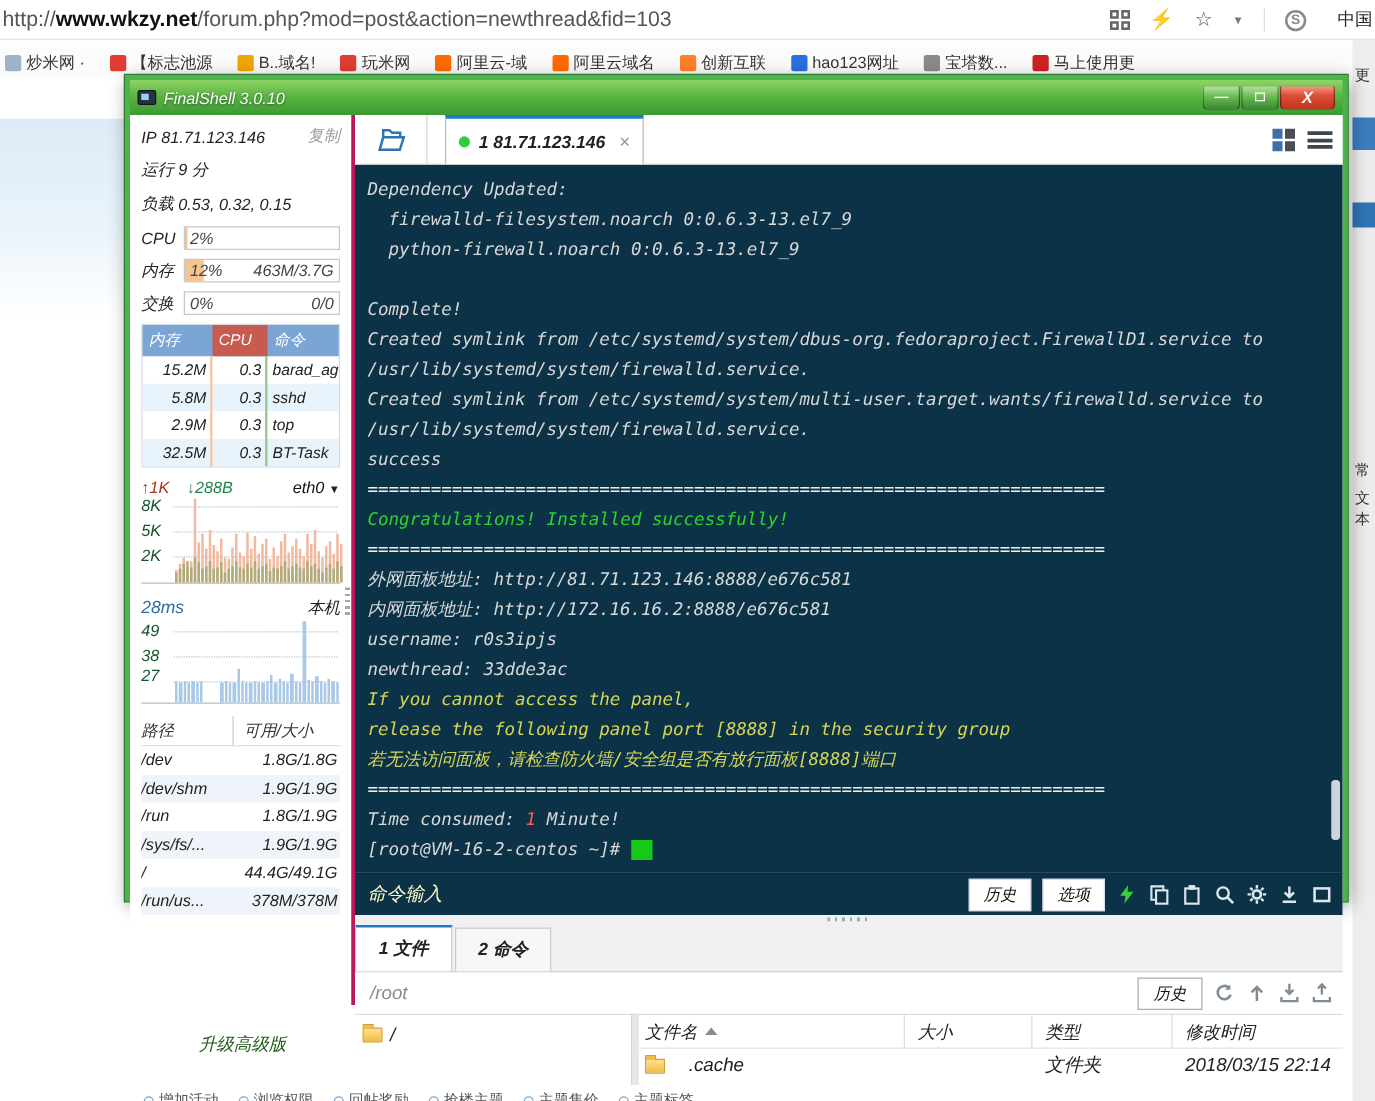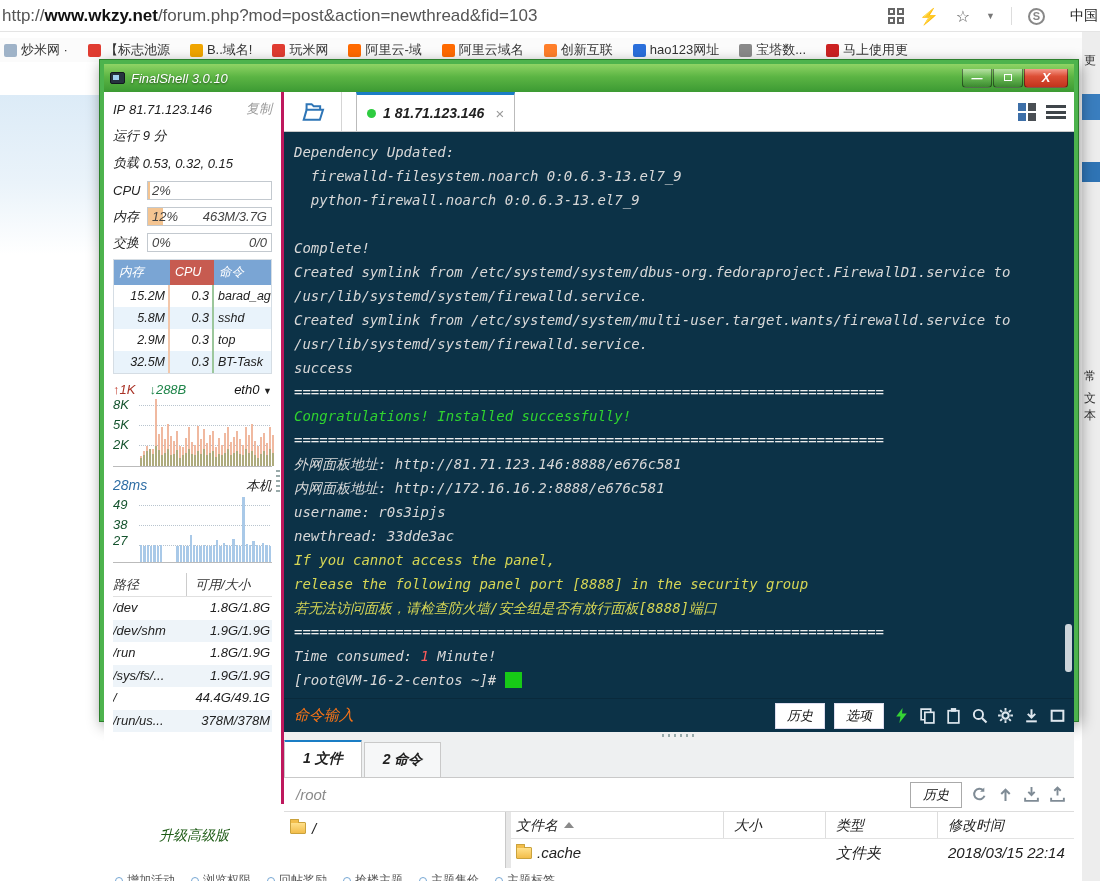--- a/index.html
+++ b/index.html
@@ -109,21 +109,21 @@
 
   .terminal { height:566px; background:#0c3247; position:relative; padding:8px 0 0 10px; overflow:hidden;
     font-family:"DejaVu Sans Mono", monospace; font-size:14px; }
   .tline { height:24px; line-height:24px; white-space:pre; }
   .c-w { color:#d8d8d8; } .c-g { color:#2fd32f; } .c-y { color:#d6d655; }
   .c-s { color:#eeeeee; } .c-r { color:#ff5b5b; }
   .c-cur { background:#17c917; color:#17c917; }
   .term-scroll { position:absolute; right:2px; top:492px; width:7px; height:48px; background:#cdd5db; border-radius:3px; }
 
   .cmdbar { height:34px; background:#0c3247; display:flex; align-items:center; padding:0 8px 0 10px; border-top:1px solid #0a2a3c; }
-  .cmd-ph { color:#f97316; font-size:15px; }
+  .cmd-ph { color:#fef9c3; font-size:15px; }
   .cmd-right { margin-left:auto; display:flex; align-items:center; gap:9px; }
   .cmd-btn { background:#fff; color:#111; font-size:13px; padding:3px 11px; border:1px solid #dde; cursor:default; }
   .cmd-ic { width:17px; height:17px; color:#dfe7ee; display:inline-flex; }
   .cmd-ic svg { width:100%; height:100%; }
   .cmd-ic.zap { color:#35d435; }
 
   .handle { height:8px; background:#f0f0f0; position:relative; }
   .handle i { position:absolute; left:50%; top:2px; width:34px; height:3px; margin-left:-17px;
     background:repeating-linear-gradient(90deg,#9aa 0 2px, transparent 2px 6px); }
 
@@ -146,21 +146,21 @@
   .folder { width:16px; height:12px; background:linear-gradient(180deg,#ffe08a,#f2bd4a); border:1px solid #caa23c; border-radius:1px; position:relative; flex:none; }
   .folder::before { content:""; position:absolute; left:-1px; top:-4px; width:7px; height:3px; background:#f2bd4a; border:1px solid #caa23c; border-bottom:none; border-radius:1px 1px 0 0; }
   .tree-scroll { position:absolute; right:-6px; top:0; width:5px; height:100%; background:#e7e7e7; }
   .ftable { flex:1; font-size:15px; color:#222; min-width:0; }
   .fhead { display:flex; height:27px; line-height:27px; font-size:14px; border-bottom:1px solid #e3e3e3; }
   .fhead div { border-right:1px solid #ddd; padding-left:10px; display:flex; align-items:center; gap:6px; }
   .fh-name { width:218px; } .fh-size { width:102px; } .fh-type { width:112px; } .fh-time { flex:1; border-right:none !important; }
   .sort-asc { width:0; height:0; border-left:5px solid transparent; border-right:5px solid transparent; border-bottom:6px solid #8a8a8a; }
   .frow { display:flex; height:28px; line-height:28px; }
   .frow div { padding-left:10px; overflow:hidden; white-space:nowrap; }
-  .fr-name { width:218px; display:flex; align-items:center; gap:5px; }
+  .fr-name { width:218px; display:flex; align-items:center; gap:19px; }
   .fr-size { width:102px; } .fr-type { width:112px; } .fr-time { flex:1; }
 </style>
 </head>
 <body>
 
 <div class="screen">
 
   <div class="urlbar">
     <div class="url-text"><span>http://</span><span class="host">www.wkzy.net</span><span>/forum.php?mod=post&amp;action=newthread&amp;fid=103</span></div>
     <div class="url-icons">

